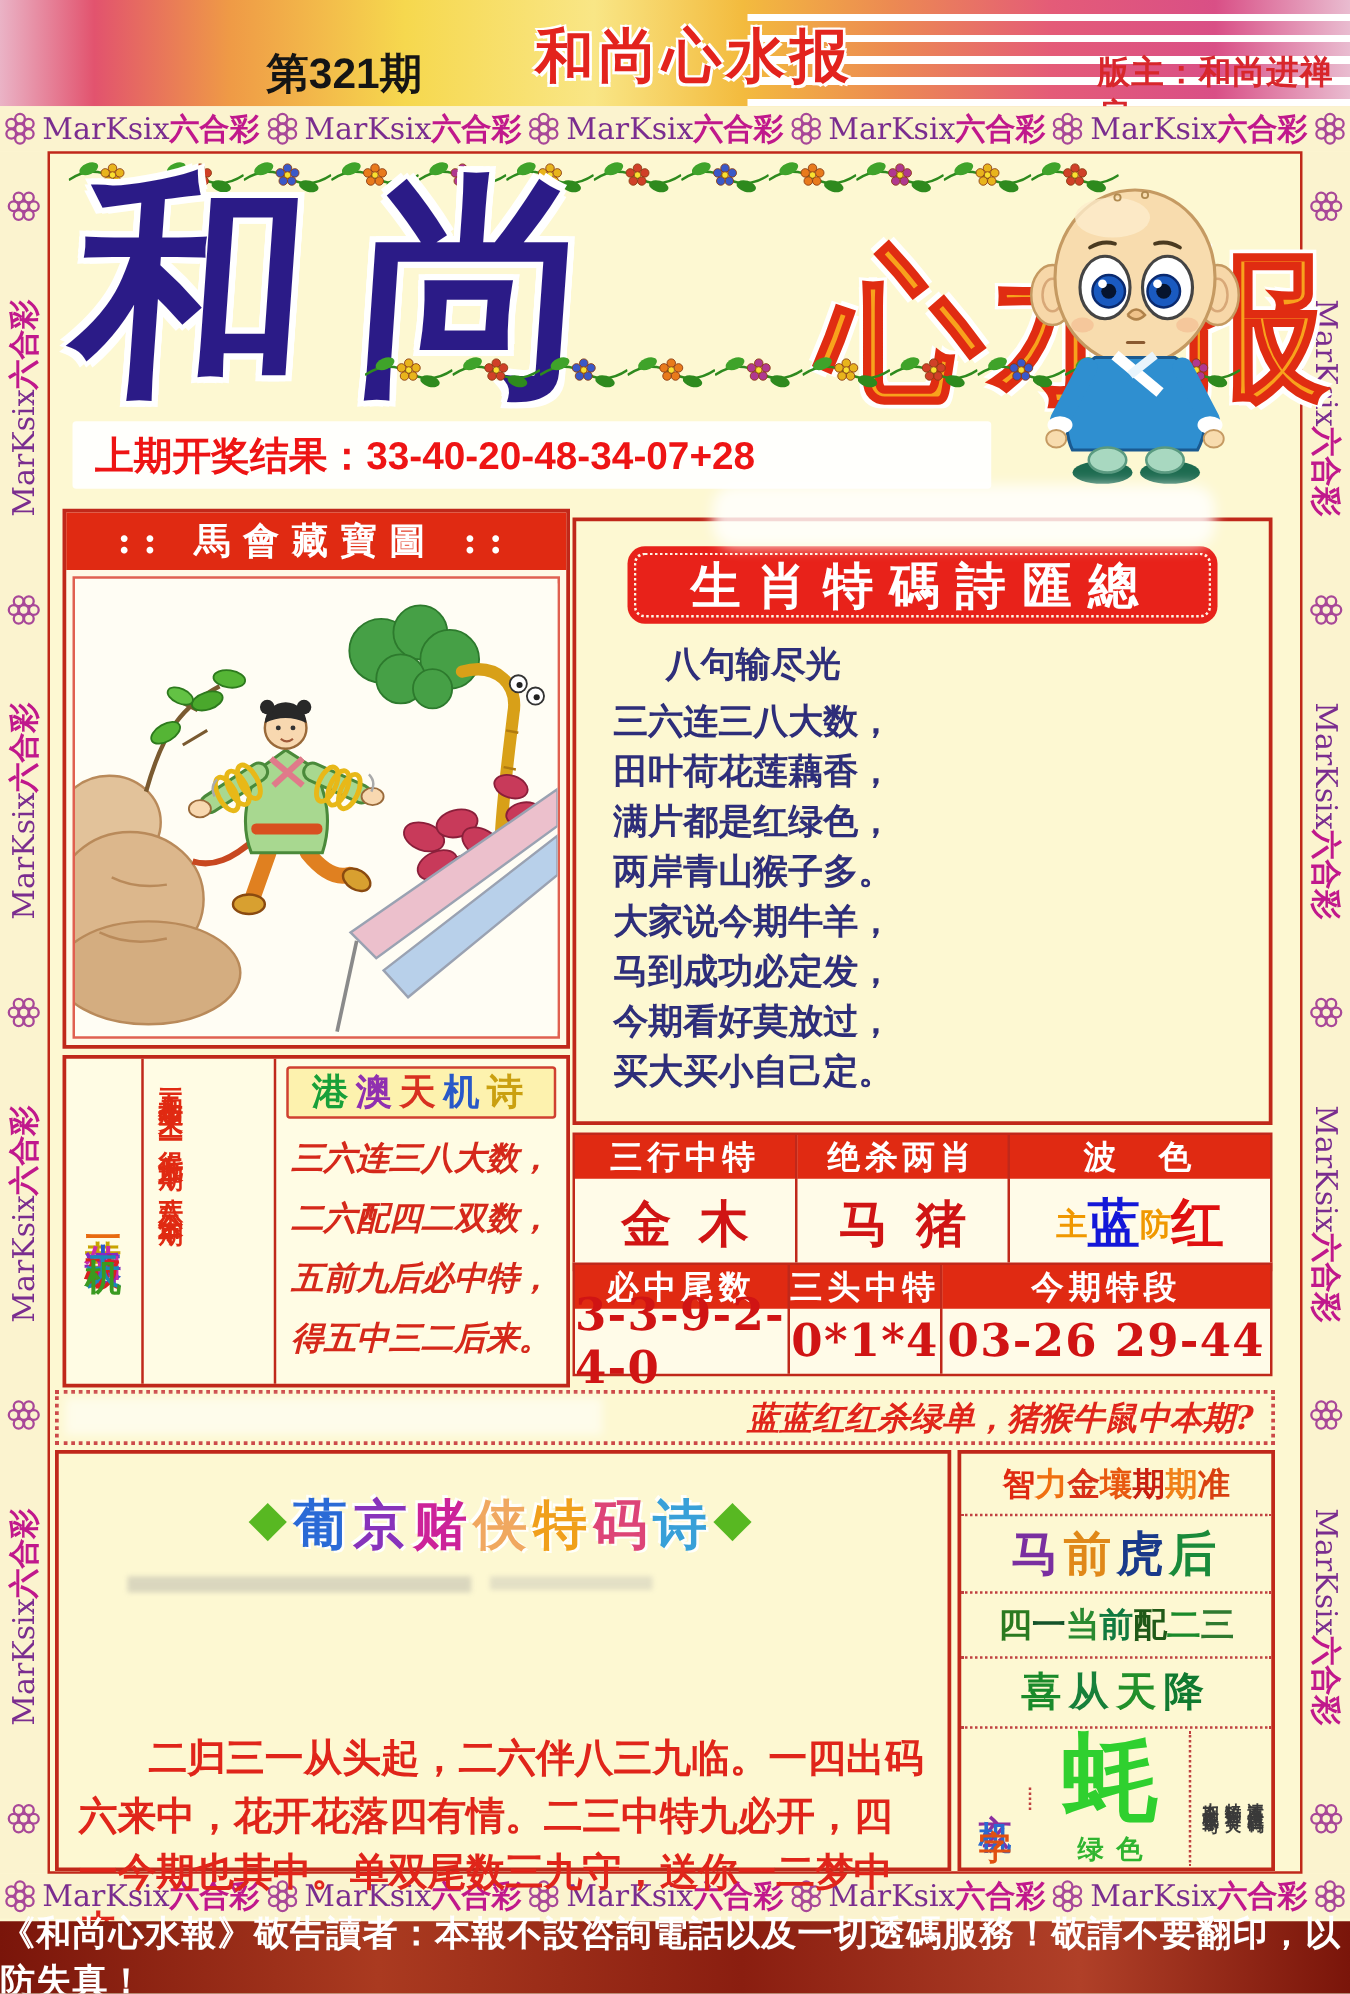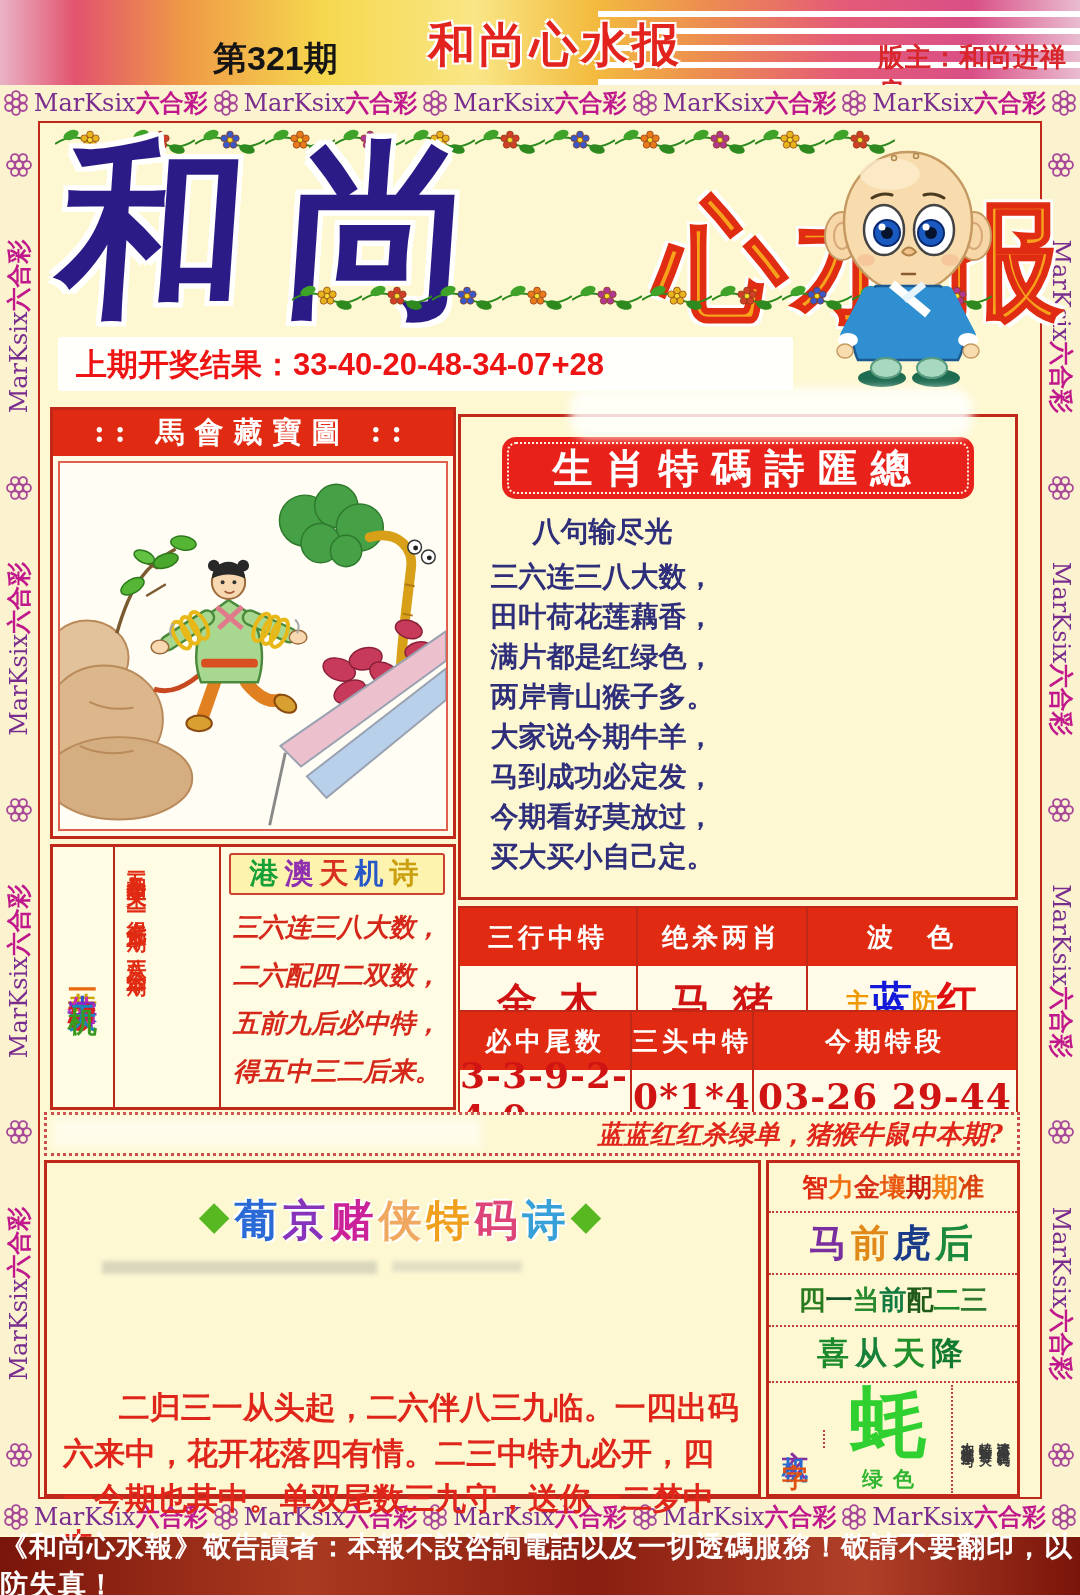--- a/index.html
+++ b/index.html
@@ -99,21 +99,21 @@
     font-family:"DejaVu Serif",serif; }
   .sx-smudge { position:absolute; left:570px; top:388px; width:402px; height:50px;
     background:rgba(255,255,255,.82); filter:blur(5px); border-radius:18px; }
 
   
   .pred { position:absolute; left:458px; width:560px; border:2px solid #c0281a; background:#fffbe8; }
   .pred-1 { top:906px; } .pred-2 { top:1010px; }
   .pred-row { display:flex; }
   .pred-cell { border-right:2px solid #c0281a; display:flex; align-items:center; justify-content:center; }
   .pred-cell:last-child { border-right:none; }
-  .pred-head .pred-cell { background:#e02a12; height:58px; color:#fff; font-size:26px; font-weight:bold; letter-spacing:4px; }
+  .pred-head .pred-cell { background:#e02a12; height:35px; color:#fff; font-size:26px; font-weight:bold; letter-spacing:4px; }
   .pred-val .pred-cell { height:72px; }
   .pred-2 .pred-val .pred-cell { height:52px; }
   .vred { color:#d01414; font-weight:bold; font-family:"DejaVu Serif",serif; }
   .v-zodiac { font-size:40px; letter-spacing:22px; text-indent:22px; }
   .v-num { font-size:36px; letter-spacing:1px; }
   .bose span { font-family:"DejaVu Serif",serif; font-weight:bold; }
   .b-zhu,.b-fang { font-size:25px; color:#f09800; }
   .b-lan { font-size:42px; color:#1418d8; }
   .b-hong { font-size:42px; color:#e01010; }
 

